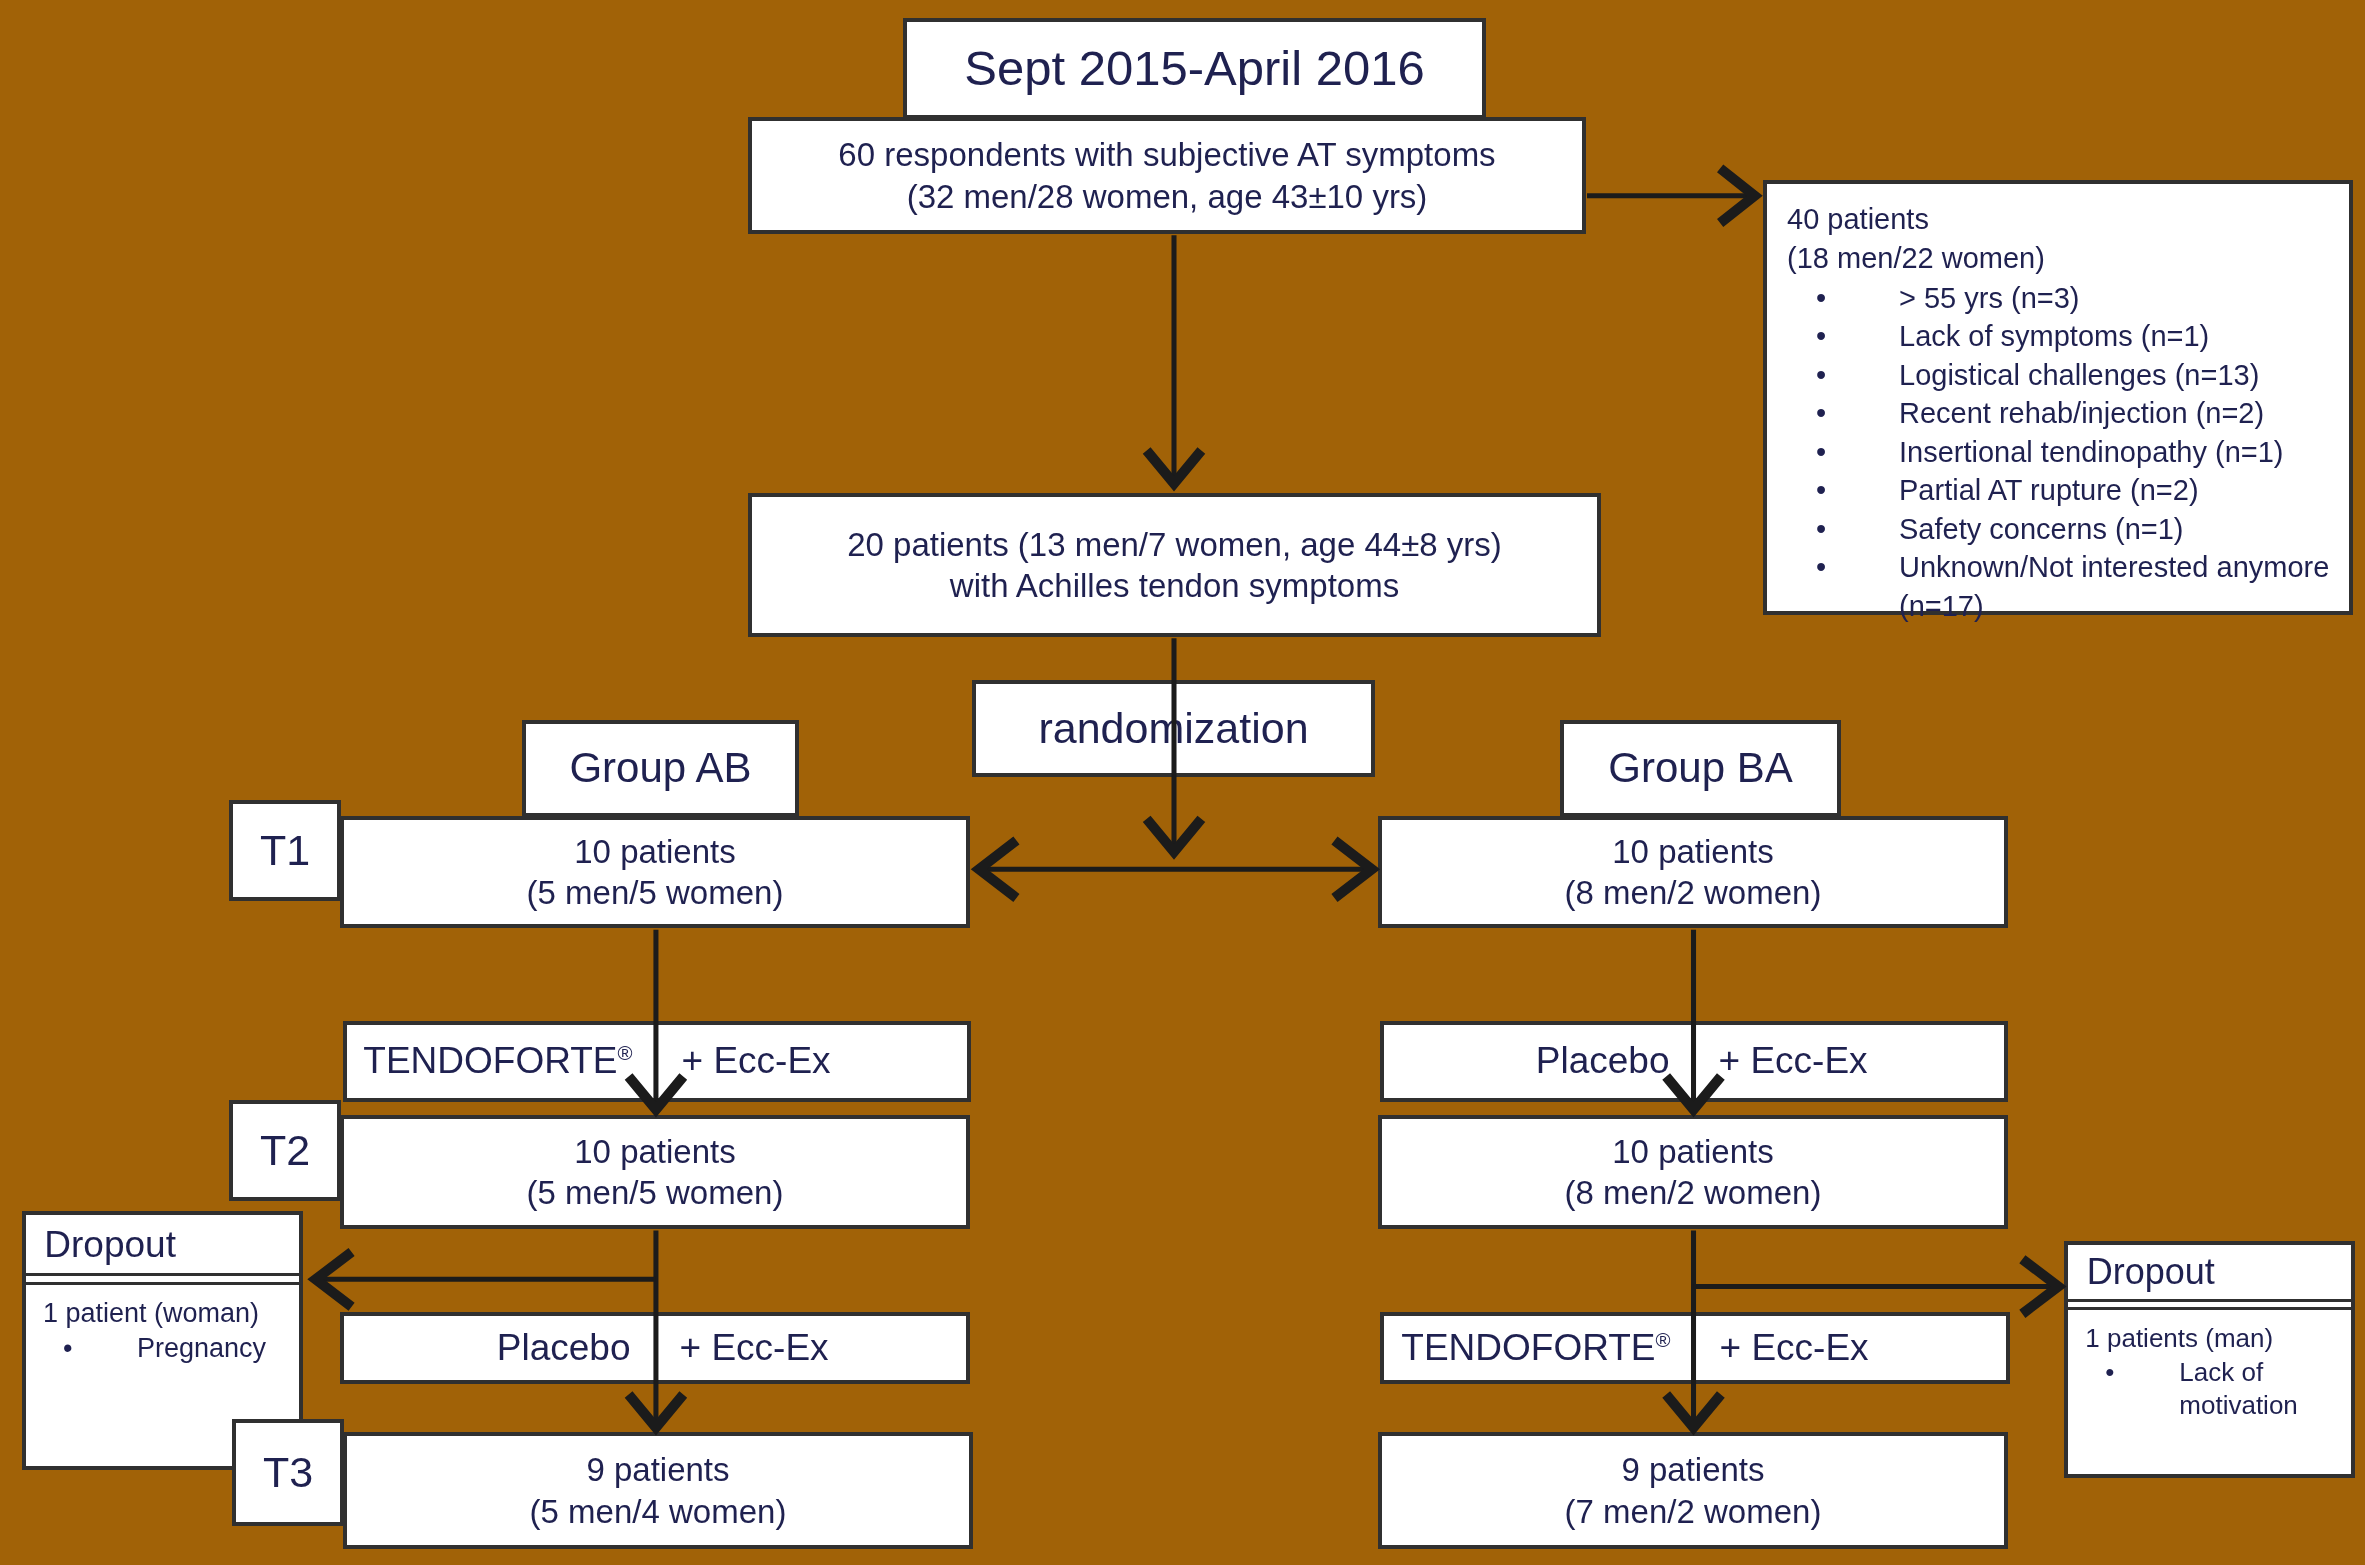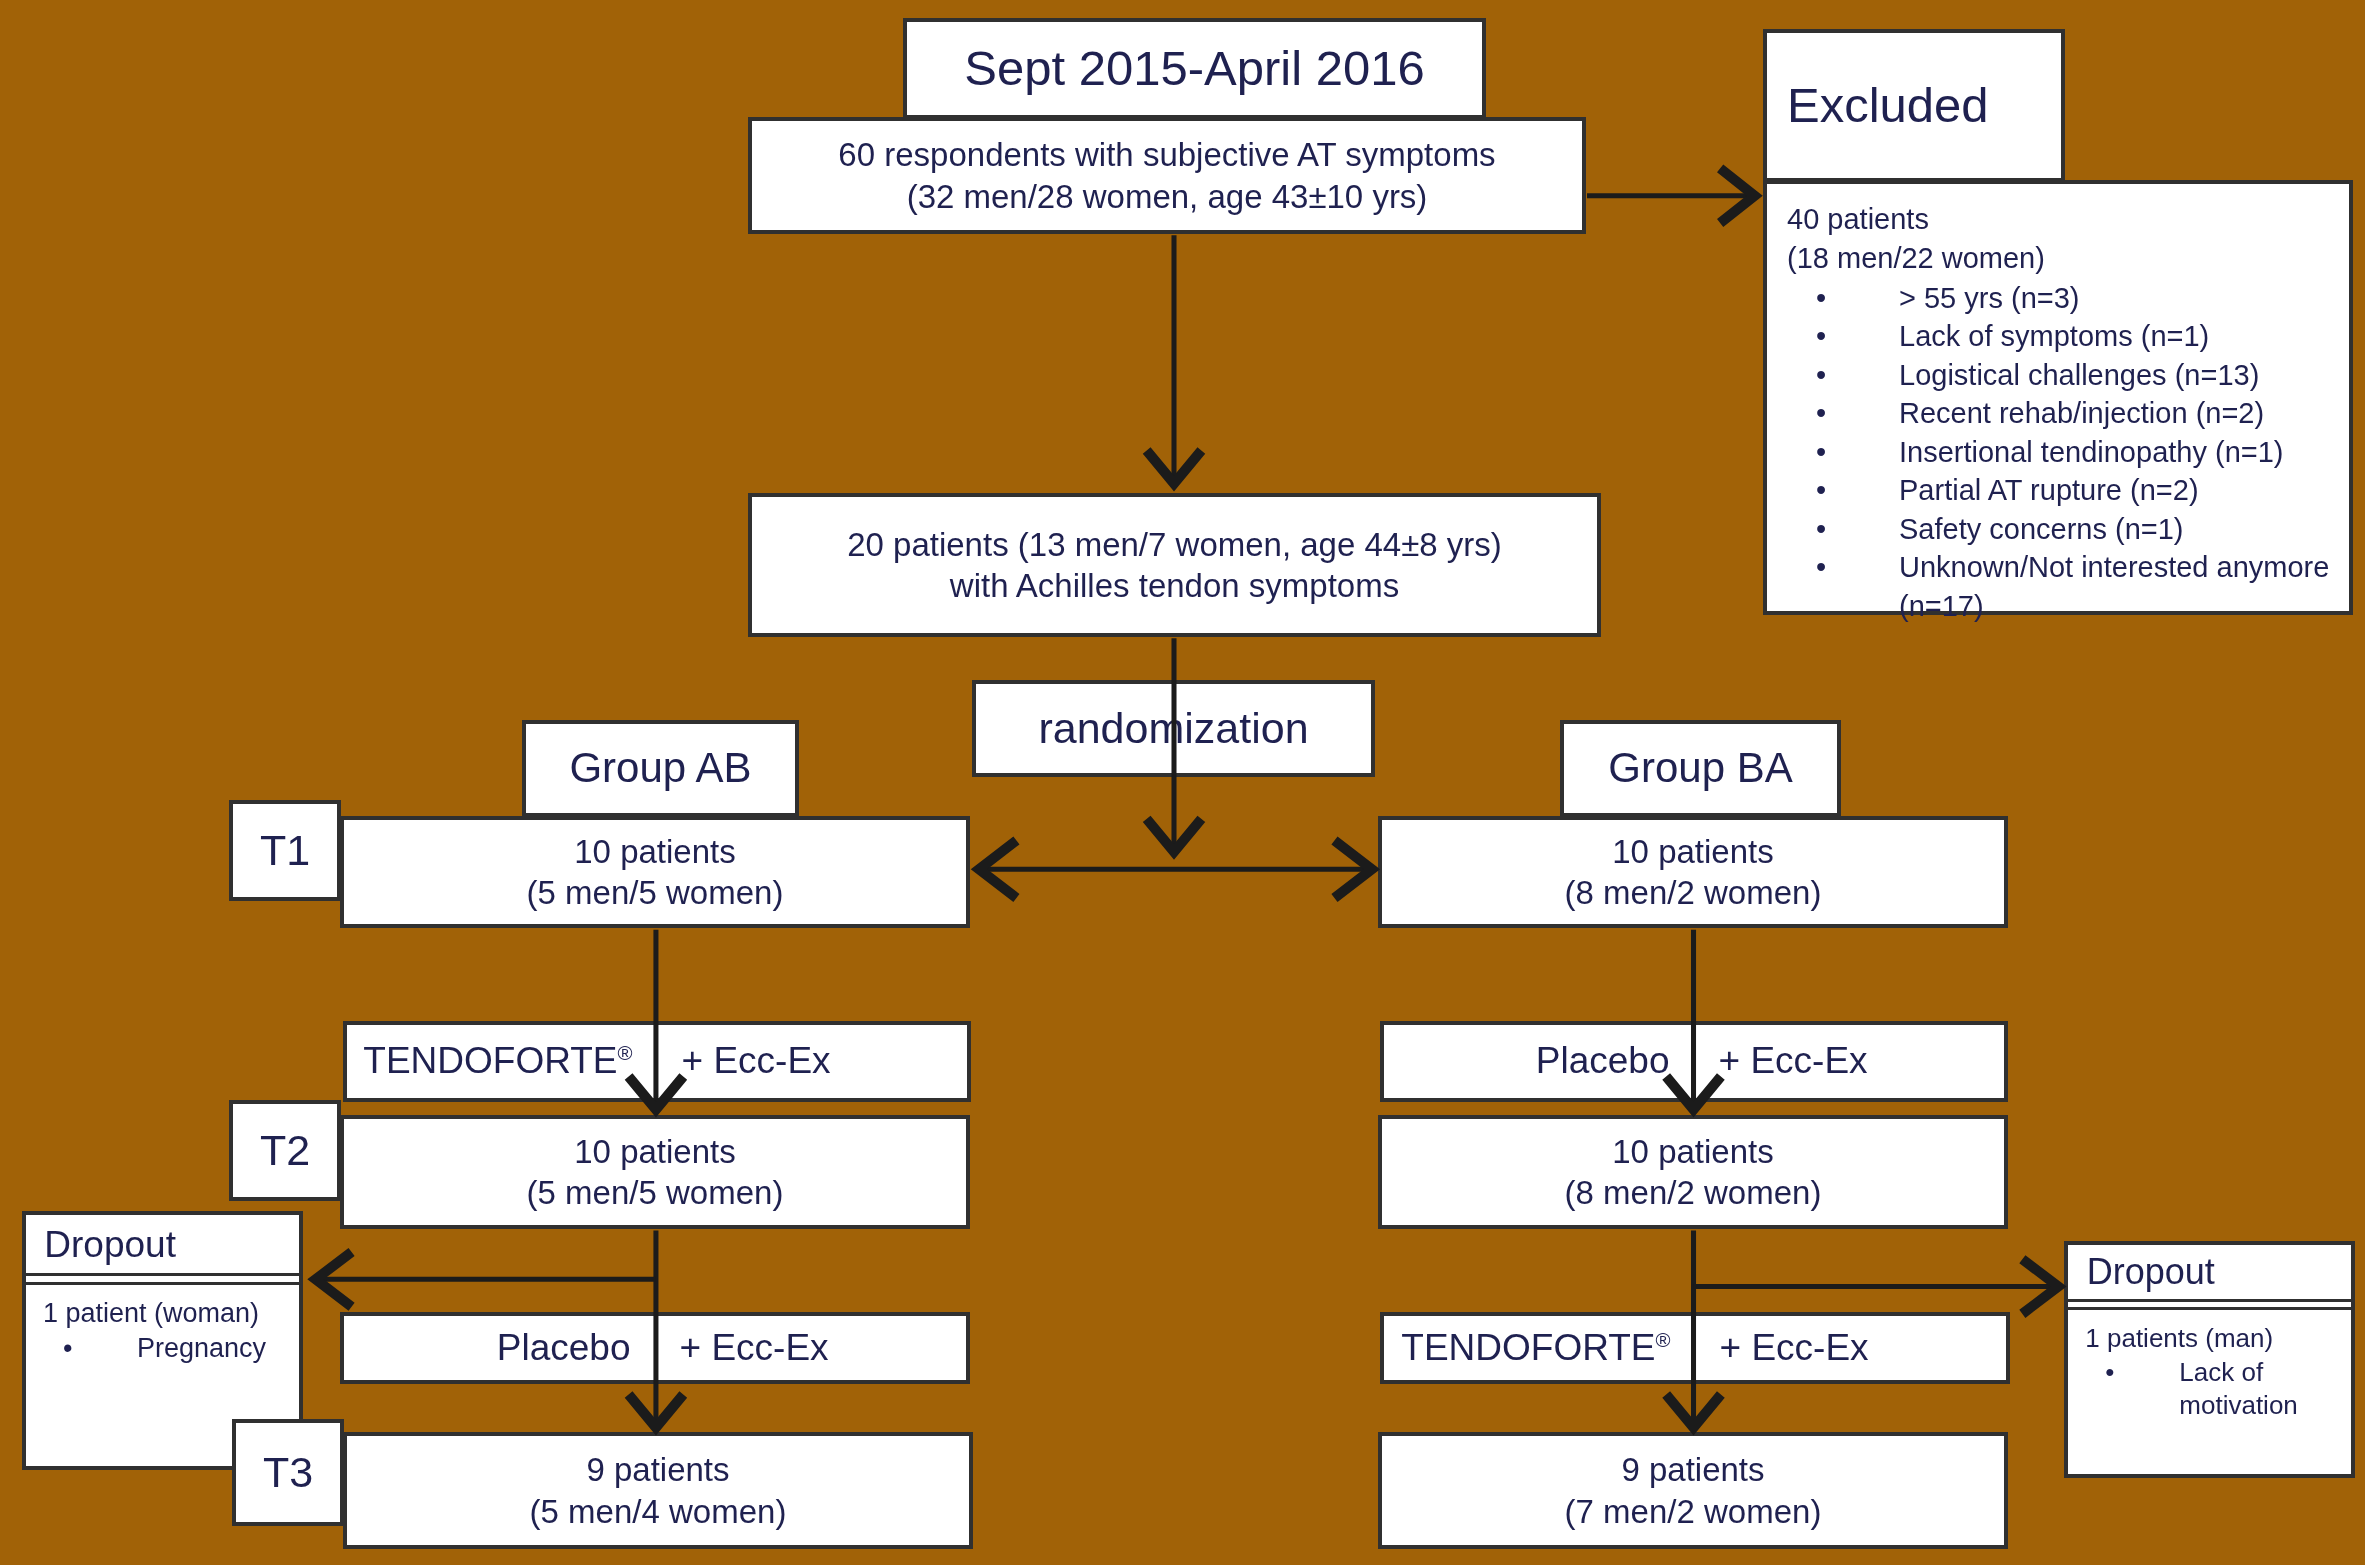--- a/index.html
+++ b/index.html
@@ -57,23 +57,20 @@
 
   <div class="box title-box" style="left:903px; top:18px; width:583px; height:101px;">
     <span>Sept 2015-April 2016</span>
   </div>
 
   <div class="box std" style="left:748px; top:117px; width:838px; height:117px;">
     <span>60 respondents with subjective AT symptoms</span>
     <span>(32 men/28 women, age 43±10 yrs)</span>
   </div>
 
-  <div class="box title-box header-box" style="left:1763px; top:29px; width:302px; height:153px; align-items:flex-start; padding-left:20px;">
-    <span>Excluded</span>
-  </div>
 
   <div class="box excl-body" style="left:1763px; top:180px; width:590px; height:435px;">
     <p>40 patients</p>
     <p>(18 men/22 women)</p>
     <ul class="reasons">
       <li>&gt; 55 yrs  (n=3)</li>
       <li>Lack of symptoms (n=1)</li>
       <li>Logistical challenges (n=13)</li>
       <li>Recent rehab/injection (n=2)</li>
       <li>Insertional tendinopathy (n=1)</li>

